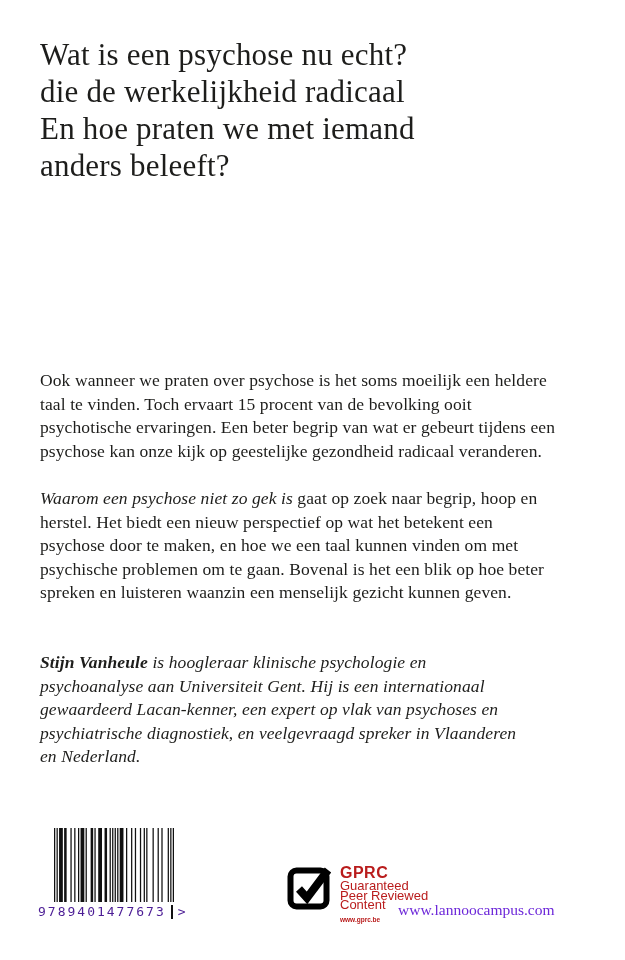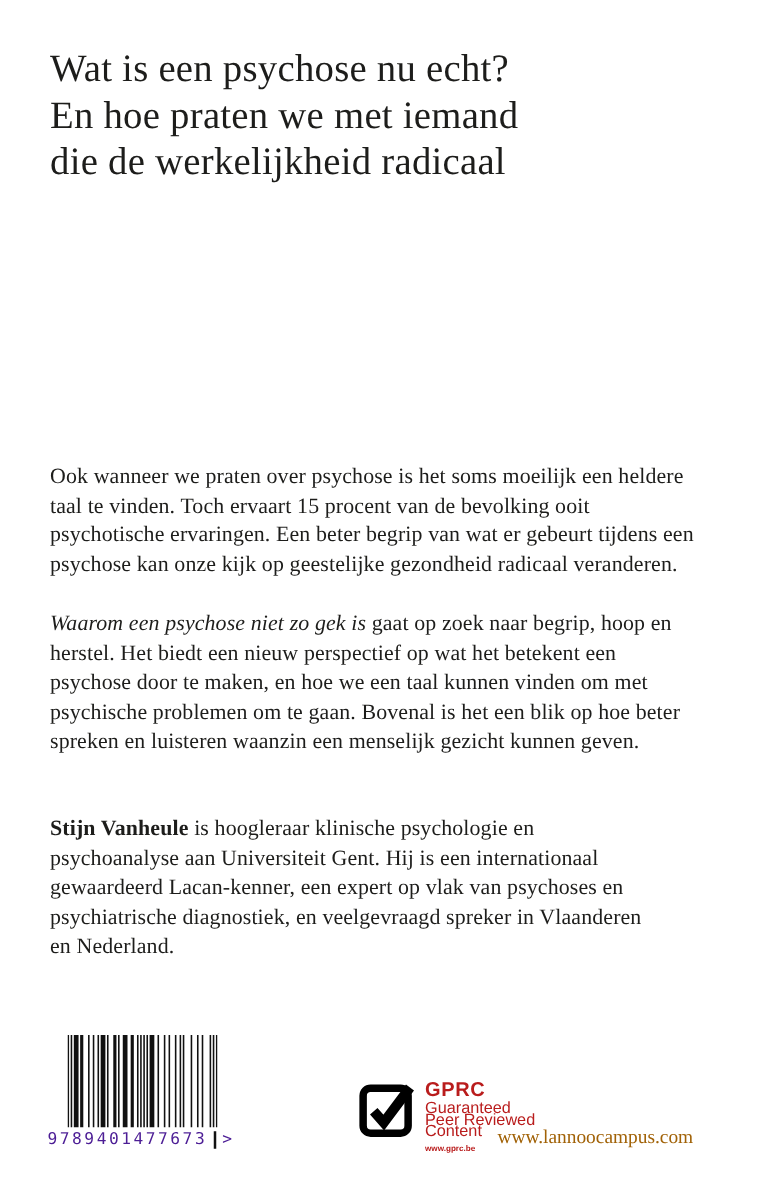--- a/index.html
+++ b/index.html
@@ -31,21 +31,21 @@
     position: absolute;
     left: 40px;
     margin: 0;
     font-size: 17.5px;
     line-height: 23.5px;
     letter-spacing: 0.1px;
   }
   .p1  { top: 262px; width: 522px; }
   .p2  { top: 369px; width: 522px; }
   .p3  { top: 487px; width: 505px; }
-  .bio { top: 651px; width: 480px; }
+  .bio { top: 651px; width: 480px; font-style: italic; }
 
   
   .barcode { position: absolute; left: 38px; top: 828px; }
   .barcode-bars { display: block; margin-left: 16px; }
   .barcode-bars rect { fill: #111111; }
   .barcode-number-row {
     display: flex;
     align-items: center;
     margin-top: 2px;
     font-family: "DejaVu Sans Mono", monospace;
@@ -74,32 +74,33 @@
   .gprc-check svg { display: block; }
   .gprc-name { font-weight: 700; font-size: 16px; line-height: 17px; letter-spacing: 0.5px; }
   .gprc-tag  { font-weight: 400; font-size: 13px; line-height: 9.5px; }
   .gprc-url  { font-weight: 700; font-size: 6.5px; margin-top: 6px; }
 
   .publisher-url {
     position: absolute;
     left: 398px;
     top: 901px;
     font-size: 15.5px;
-    color: #a16207;
+    color: #6d28d9;
   }
 </style>
 </head>
 <body>
 
 <div class="cover">
 
   <h1 class="headline">
     <span>Wat is een psychose nu echt?</span>
+    <span>die de werkelijkheid radicaal</span>
     <span>En hoe praten we met iemand</span>
-    <span>die de werkelijkheid radicaal</span>
+    <span>anders beleeft?</span>
   </h1>
 
 
   <p class="body p2">Ook wanneer we praten over psychose is het soms moeilijk een heldere taal te vinden. Toch ervaart 15 procent van de bevolking ooit psychotische ervaringen. Een beter begrip van wat er gebeurt tijdens een psychose kan onze kijk op geestelijke gezondheid radicaal veranderen.</p>
 
   <p class="body p3"><em>Waarom een psychose niet zo gek is</em><span> gaat op zoek naar begrip, hoop en herstel. Het biedt een nieuw perspectief op wat het betekent een psychose door te maken, en hoe we een taal kunnen vinden om met psychische problemen om te gaan. Bovenal is het een blik op hoe beter spreken en luisteren waanzin een menselijk gezicht kunnen geven.</span></p>
 
   <p class="body bio"><strong>Stijn Vanheule</strong><span> is hoogleraar klinische psychologie en psychoanalyse aan Universiteit Gent. Hij is een internationaal gewaardeerd Lacan-kenner, een expert op vlak van psychoses en psychiatrische diagnostiek, en veelgevraagd spreker in Vlaanderen en Nederland.</span></p>
 
   <div class="barcode">

